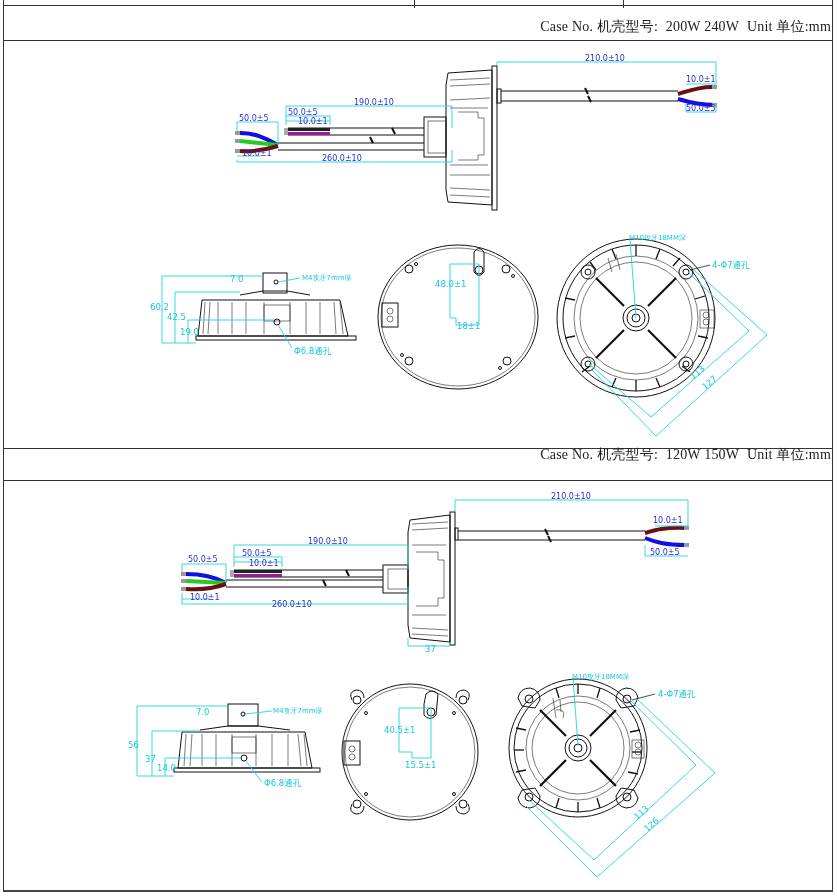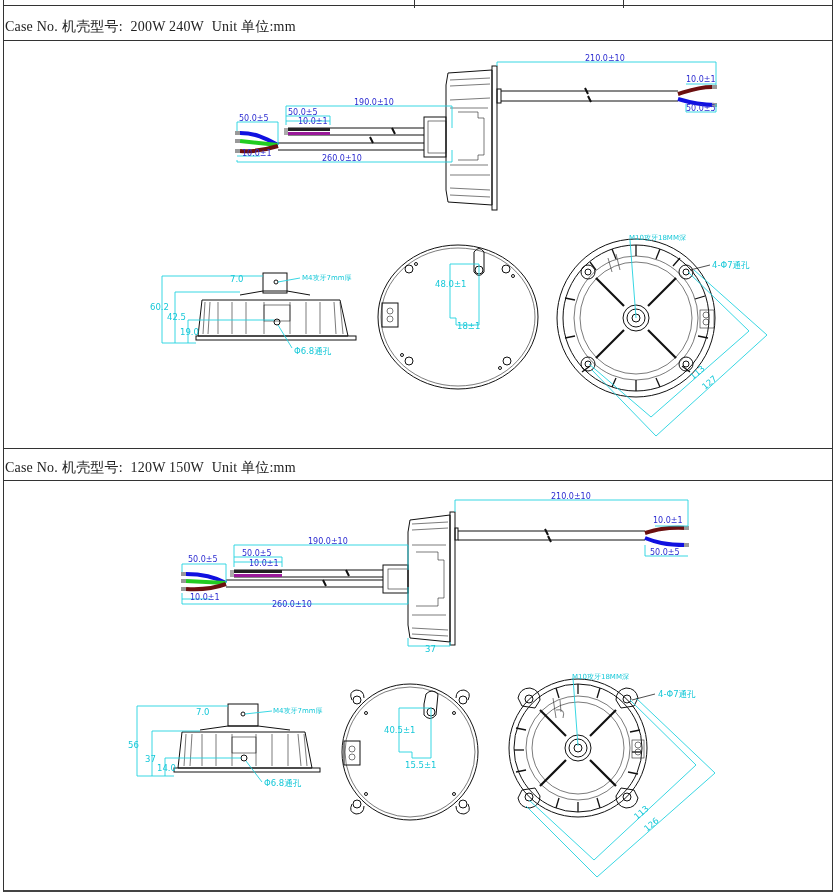--- a/index.html
+++ b/index.html
@@ -2,21 +2,21 @@
 <html><head>
 <meta charset="utf-8">
 <style>
   html, body { margin: 0; padding: 0; background: #ffffff; }
   body { width: 837px; height: 896px; position: relative; overflow: hidden;
          font-family: "Liberation Serif", "DejaVu Serif", serif; }
   .frame { position: absolute; left: 3px; top: 0; width: 830px; height: 892px;
            border-left: 1px solid #333; border-right: 1px solid #333; border-bottom: 2px solid #444; box-sizing: border-box; }
   .hline { position: absolute; left: 3px; width: 830px; height: 0; border-top: 1px solid #333; }
   .vtick { position: absolute; top: 0; width: 0; height: 8px; border-left: 1px solid #333; }
-  .caption { position: absolute; left: 3px; width: 830px; text-align: left; font-size: 14px; color: #222;
+  .caption { position: absolute; left: 3px; width: 830px; text-align: right; font-size: 14px; color: #222;
              letter-spacing: 0.2px; }
   .caption span { margin: 0 2px; }
   svg { position: absolute; left: 0; overflow: visible; }
   .dim { fill: #2a2ad0; font-family: "DejaVu Sans", sans-serif; font-size: 8px; }
   .dimc { fill: #16c8d8; font-family: "DejaVu Sans", sans-serif; font-size: 8.5px; }
   .cy { stroke: #22d3e0; fill: none; stroke-width: 0.9; }
   .bk { stroke: #111; fill: none; stroke-width: 1; }
   .bkt { stroke: #222; fill: none; stroke-width: 0.6; }
 </style>
 </head>
@@ -29,21 +29,21 @@
 <div class="hline" style="top:40px"></div>
 <div class="hline" style="top:448px"></div>
 <div class="hline" style="top:480px"></div>
 
 <div class="caption" style="top:18px">
   <span>Case No.</span><span>机壳型号:</span>
   <span>200W 240W</span>
   <span>Unit 单位:mm</span>
 </div>
 
-<div class="caption" style="top:459px">
+<div class="caption" style="top:446px">
   <span>Case No.</span><span>机壳型号:</span>
   <span>120W 150W</span>
   <span>Unit 单位:mm</span>
 </div>
 
 <svg width="837" height="896" style="top:0">
 
   <g>
 
     <path class="bk" d="M448,73 L492,70 L492,205 L448,202 L446,190 L446,85 Z"></path>

